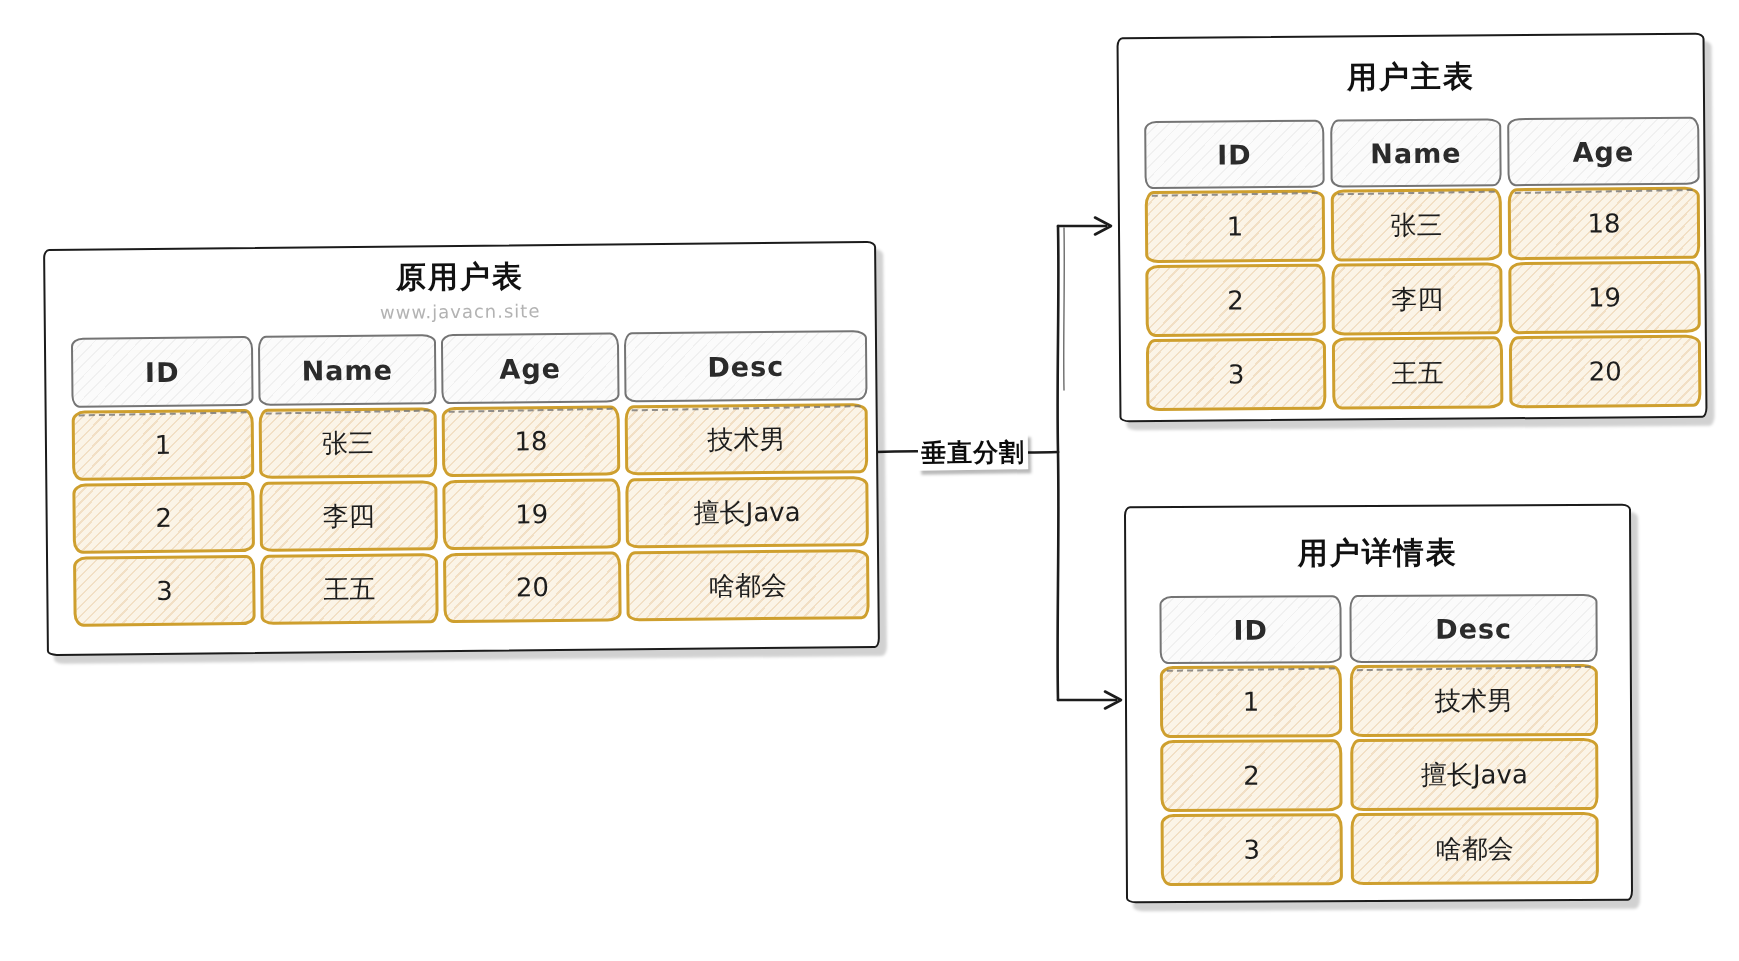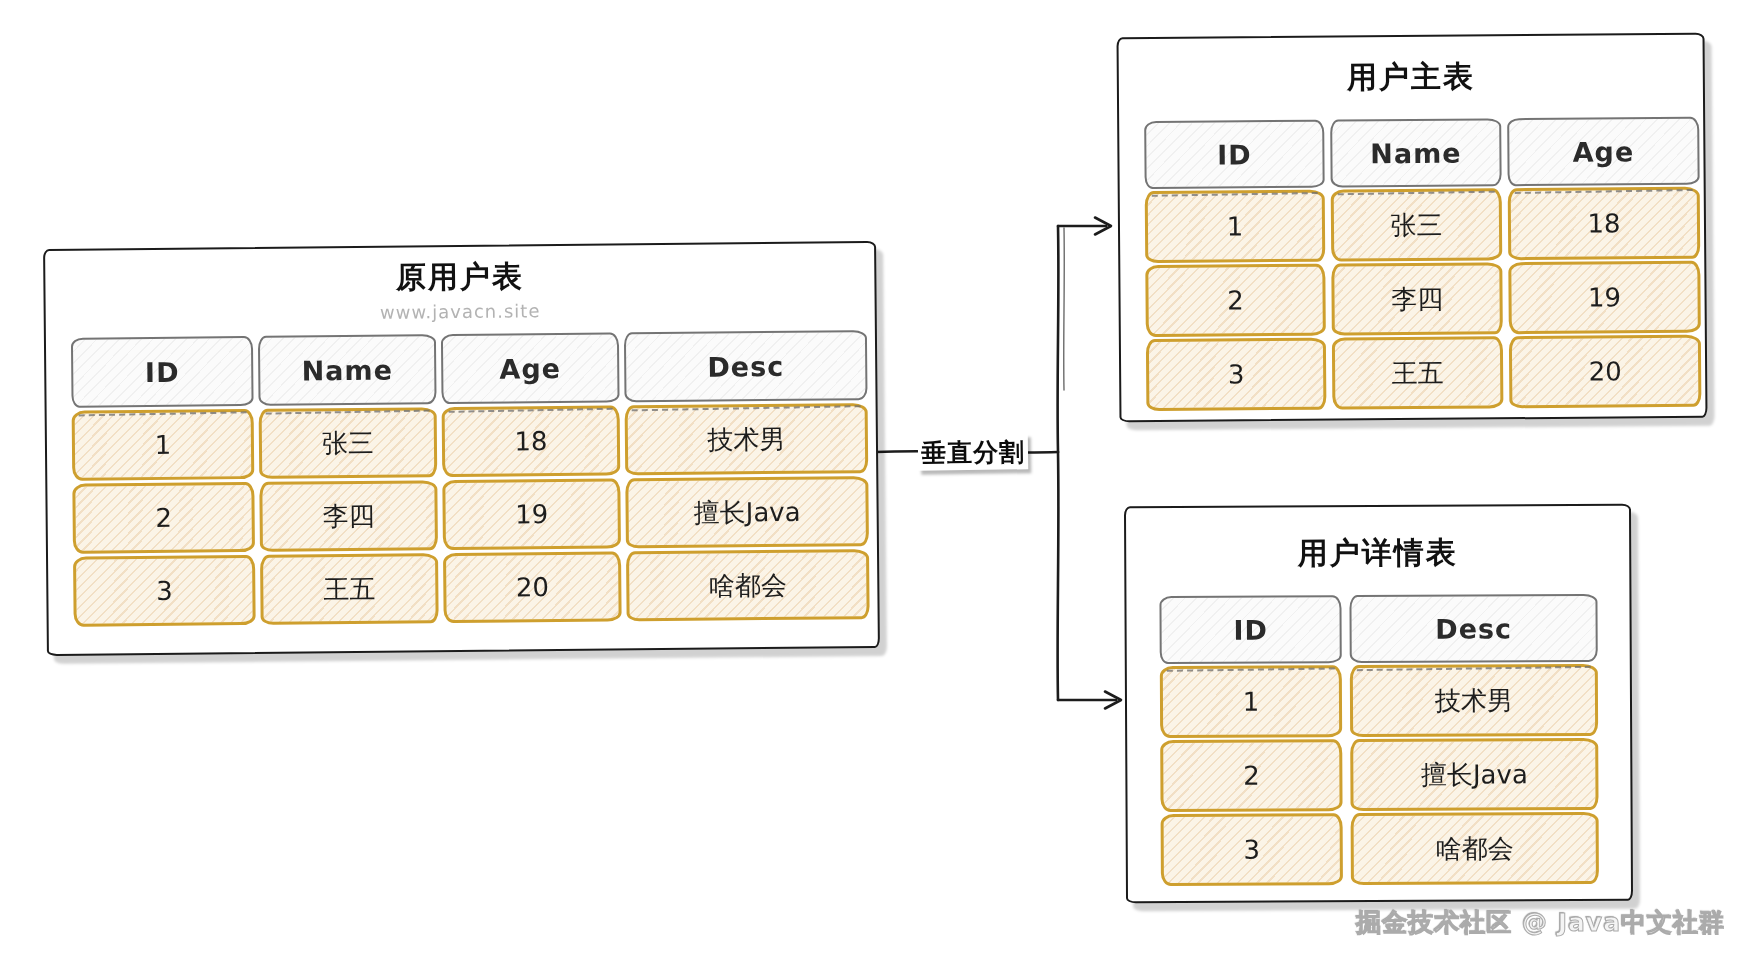--- a/index.html
+++ b/index.html
@@ -199,15 +199,14 @@
       <div class="hcell">Desc</div>
       <div class="cell top-dash">1</div>
       <div class="cell top-dash">技术男</div>
       <div class="cell">2</div>
       <div class="cell">擅长Java</div>
       <div class="cell">3</div>
       <div class="cell">啥都会</div>
     </div>
   </div>
 
-  <div id="watermark">掘金技术社区 @ Java中文社群</div>
 
 </div>
 
 </body></html>

